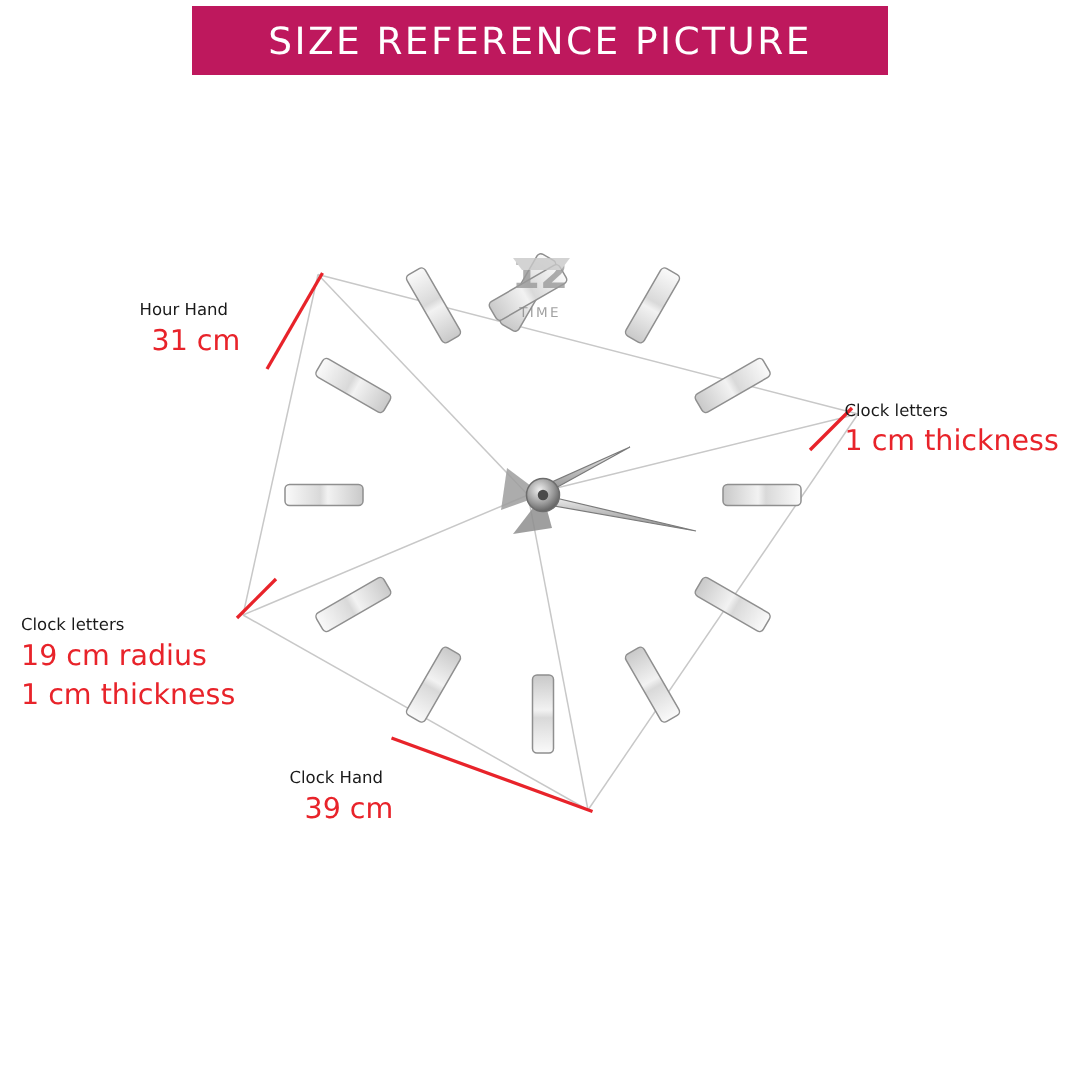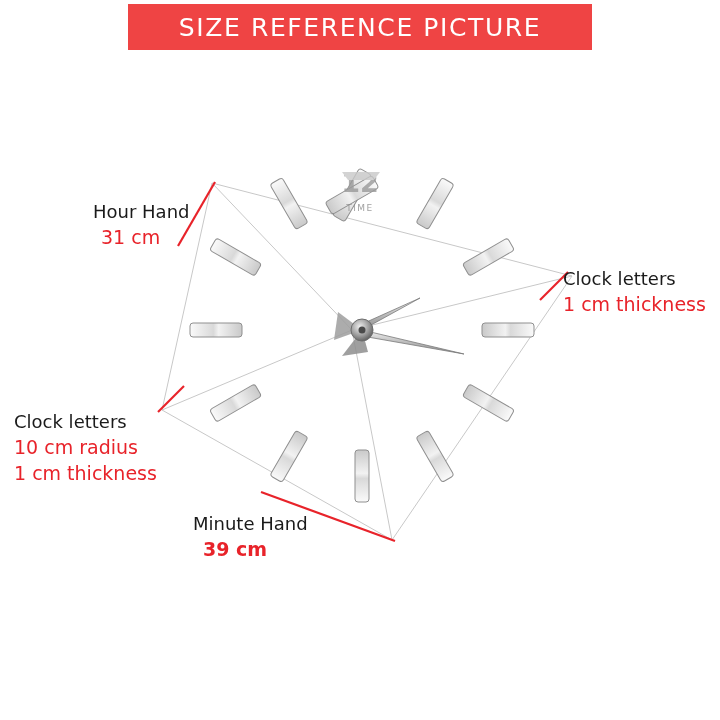--- a/index.html
+++ b/index.html
@@ -15,21 +15,21 @@
     font-family: "Liberation Sans", sans-serif;
     overflow: hidden;
   }
   
   .title-banner {
     position: absolute;
     left: 128px;
     top: 4px;
     width: 464px;
     height: 46px;
-    background: #ef4444;
+    background: #be185d;
     display: flex;
     align-items: center;
     justify-content: center;
   }
   .title-banner .title-text {
     color: #ffffff;
     font-size: 25px;
     letter-spacing: 1.6px;
     font-weight: 400;
     font-family: "DejaVu Sans", sans-serif;
@@ -46,42 +46,42 @@
   .clock-svg { position:absolute; left:0; top:0; }
 
   
   .annot {
     position: absolute;
     white-space: nowrap;
   }
   .annot .lbl {
     display: block;
     color: #1a1a1a;
-    font-size: 18px;
+    font-size: 11px;
     font-family: "DejaVu Sans", sans-serif;
     line-height: 1.45;
   }
   .annot .val {
     display: block;
     color: #e8232a;
     font-size: 19px;
     font-family: "DejaVu Sans", sans-serif;
     line-height: 1.35;
   }
   .annot.right .lbl, .annot.right .val { text-align: left; }
 
   #annot-hour-hand { left: 93px; top: 199px; }
   #annot-hour-hand .val { margin-left: 8px; }
 
   #annot-clock-letters { left: 563px; top: 266px; }
 
   #annot-clock-machine { left: 14px; top: 409px; }
 
   #annot-minute-hand { left: 193px; top: 511px; }
-  #annot-minute-hand .val { margin-left: 10px; font-weight: bold; }
+  #annot-minute-hand .val { margin-left: 10px; }
 </style>
 </head>
 <body>
 
 <div id="page">
 
   <div class="title-banner">
     <span class="title-text">SIZE REFERENCE PICTURE</span>
   </div>
 
@@ -193,22 +193,22 @@
     <span class="val">31 cm</span>
   </div>
 
   <div class="annot right" id="annot-clock-letters">
     <span class="lbl">Clock letters</span>
     <span class="val">1 cm thickness</span>
   </div>
 
   <div class="annot" id="annot-clock-machine">
     <span class="lbl">Clock letters</span>
-    <span class="val">10 cm radius</span>
+    <span class="val">19 cm radius</span>
     <span class="val">1 cm thickness</span>
   </div>
 
   <div class="annot" id="annot-minute-hand">
-    <span class="lbl">Minute Hand</span>
+    <span class="lbl">Clock Hand</span>
     <span class="val">39 cm</span>
   </div>
 
 </div>
 
 </body></html>

